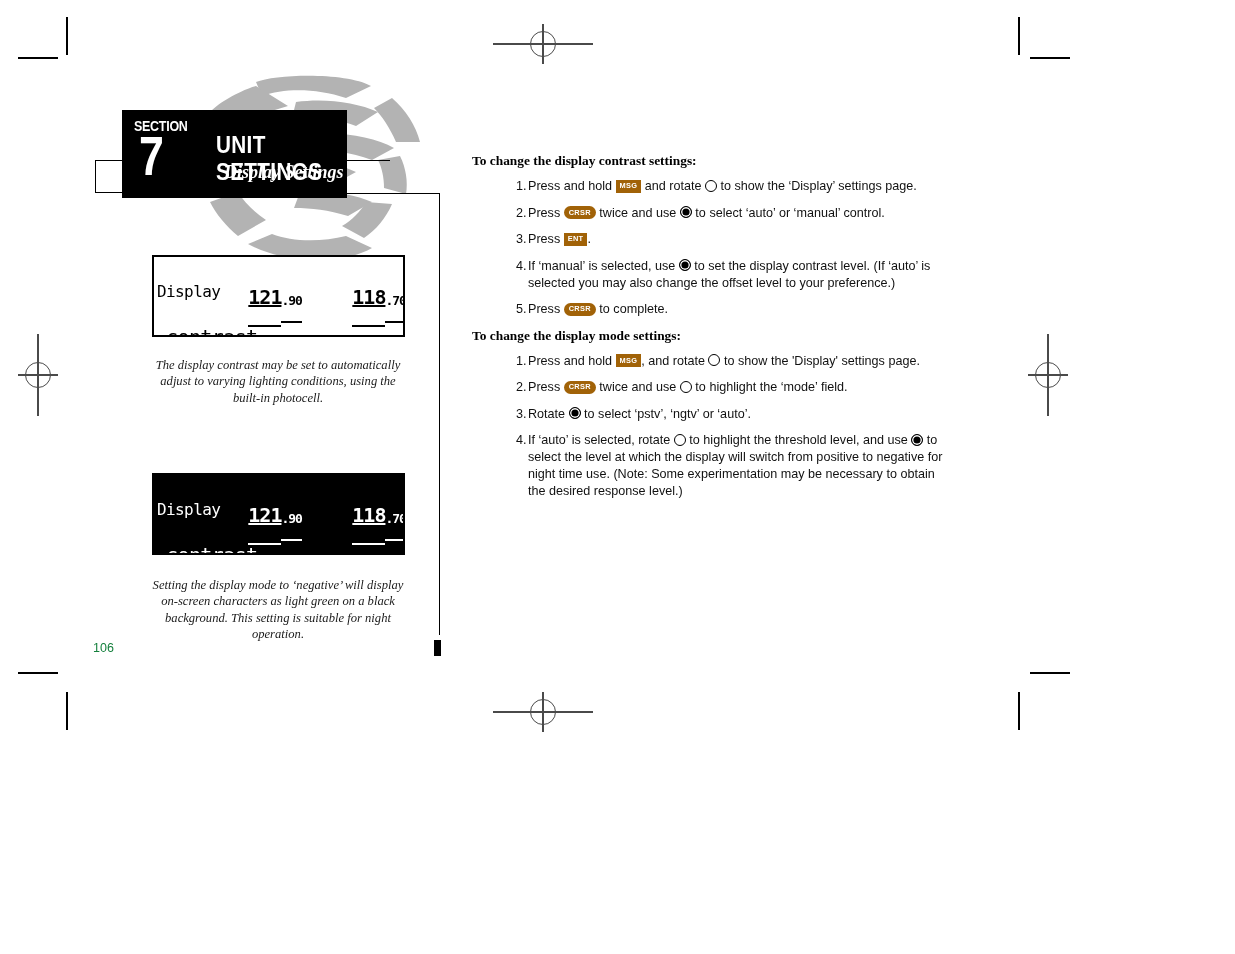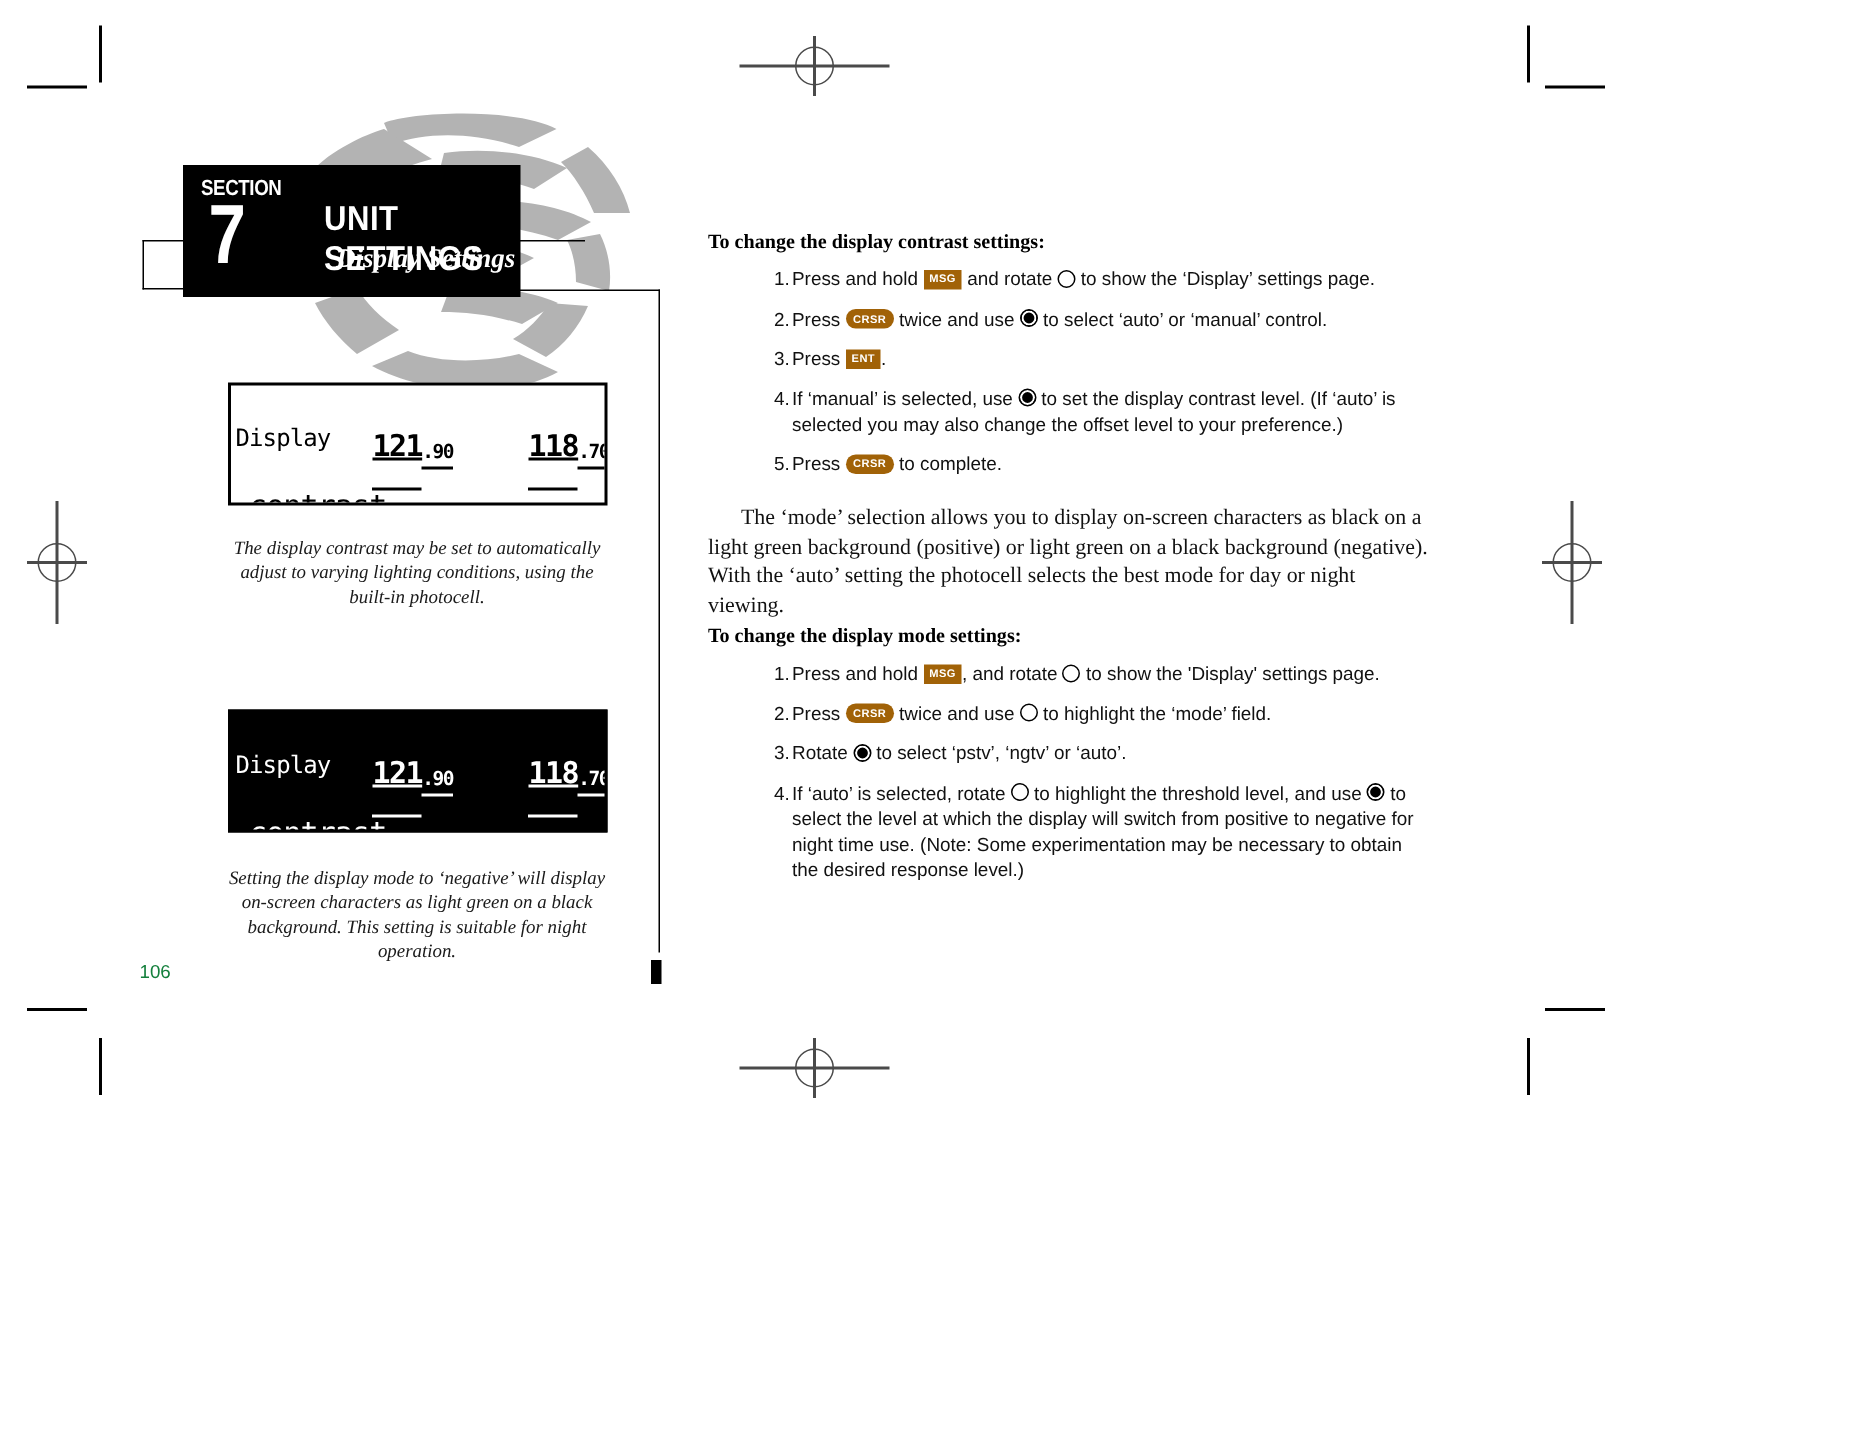--- a/index.html
+++ b/index.html
@@ -71,21 +71,21 @@
   .lcd {
     position: absolute; left: 152px; width: 253px; height: 82px;
     border: 2px solid #000; background: #fff;
     font-family: "DejaVu Sans Mono", monospace;
     overflow: hidden;
   }
   .lcd.neg { background: #000; color: #fff; }
   .lcd-row { position: absolute; left: 0; width: 100%; white-space: pre; }
   .freq-row { top: 2px; font-size: 20px; letter-spacing: -1px; }
   .freq-big { font-size: 20px; font-weight: bold; border-bottom: 2.5px solid currentColor; padding-bottom: 16px; text-decoration: underline; }
-  .freq-sm  { font-size: 13px; font-weight: bold; border-bottom: 2.5px solid currentColor; padding-bottom: 2px; position: relative; top: 1px; }
+  .freq-sm  { font-size: 13px; font-weight: bold; border-bottom: 2.5px solid currentColor; padding-bottom: 13px; position: relative; top: 1px; }
   .lcd-title { top: 25px; left: 3px; font-size: 16px; font-weight: normal; letter-spacing: -0.6px; }
   .lcd-line  { font-size: 20px; letter-spacing: -0.6px; }
   .lcd-r3 { top: 44px; }
   .lcd-r4 { top: 63px; }
   .lbl  { position: absolute; left: 12px; }
 
   
   .caption {
     position: absolute; left: 152px; width: 252px;
     font-family: "Liberation Serif", serif;
@@ -271,21 +271,20 @@
         </div>
         <div class="step">
           <span class="n">4.</span>
           <span class="body">If ‘manual’ is selected, use <span class="knob filled"></span> to set the display contrast level. (If ‘auto’ is selected you may also change the offset level to your preference.)</span>
         </div>
         <div class="step">
           <span class="n">5.</span>
           <span class="body">Press <span class="key pill">CRSR</span> to complete.</span>
         </div>
       </div>
-    <div class="para">The ‘mode’ selection allows you to display on-screen characters as black on a light green background (positive) or light green on a black background (negative).  With the ‘auto’ setting the photocell selects the best mode for day or night viewing.</div>
     <div class="bold-head" style="margin-top:2px;">To change the display mode settings:</div>
     <div class="steps" id="mode-steps">
         <div class="step">
           <span class="n">1.</span>
           <span class="body">Press and hold <span class="key">MSG</span>, and rotate <span class="knob"></span> to show the 'Display' settings page.</span>
         </div>
         <div class="step">
           <span class="n">2.</span>
           <span class="body">Press <span class="key pill">CRSR</span> twice and use <span class="knob"></span> to highlight the ‘mode’ field.</span>
         </div>

